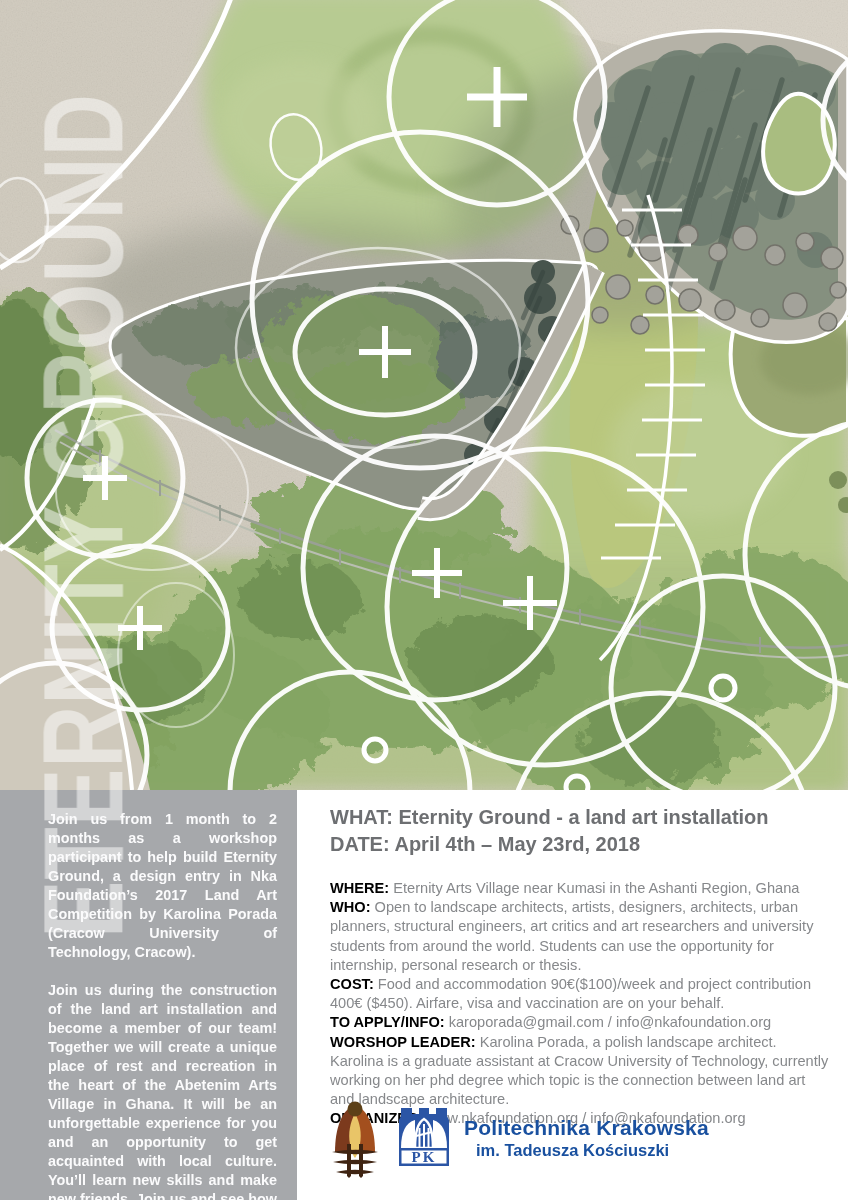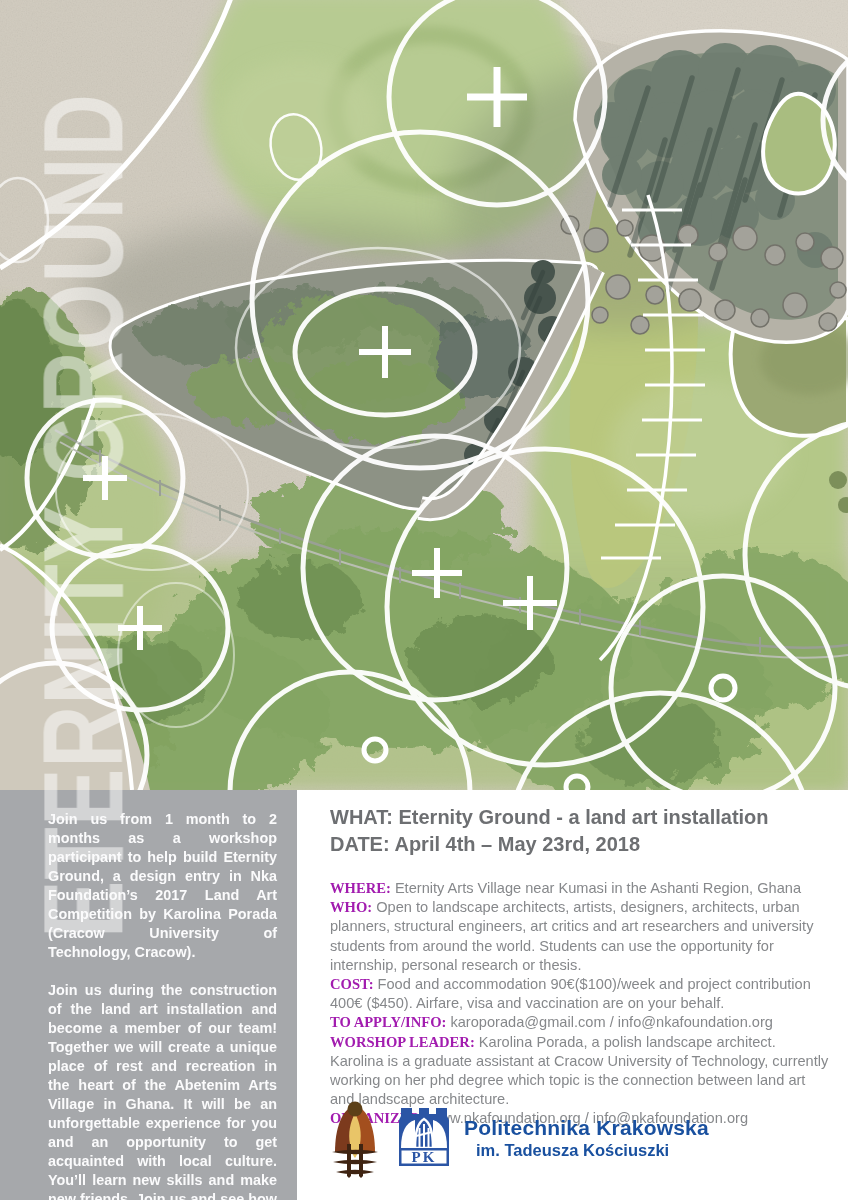--- a/index.html
+++ b/index.html
@@ -17,21 +17,21 @@
   .info-box{position:absolute;left:0;top:790px;width:297px;height:494px;
             background:#a6a8ab;box-sizing:border-box;padding:20px 20px 0 48px;}
   .info-box p{position:relative;z-index:4;margin:0 0 19px 0;
               color:#fbfbfc;font-size:14.4px;font-weight:bold;line-height:19px;
               text-align:justify;}
 
   .details{position:absolute;left:330px;top:804px;width:500px;}
   .details .title div{font-size:20px;font-weight:bold;color:#6d6f72;line-height:27px;}
   .details .body{margin-top:21px;}
   .details .item{font-size:14.6px;line-height:19.2px;color:#86888b;}
-  .details .item b{color:#a21caf;font-weight:bold;font-family:Liberation Serif, serif;}
+  .details .item b{color:#000000;font-weight:bold;}
 
   .logos{position:absolute;left:330px;top:1098px;width:460px;height:90px;}
   .nka-logo{position:absolute;left:0;top:2px;}
   .pk-logo{position:absolute;left:66px;top:8px;}
   .pk-text{position:absolute;left:134px;top:18px;color:#19509f;}
   .pk-text .l1{font-size:21px;font-weight:bold;line-height:24px;letter-spacing:0.2px;}
   .pk-text .l2{font-size:16.5px;font-weight:bold;line-height:21px;margin-left:12px;}
 </style>
 </head>
 <body>

